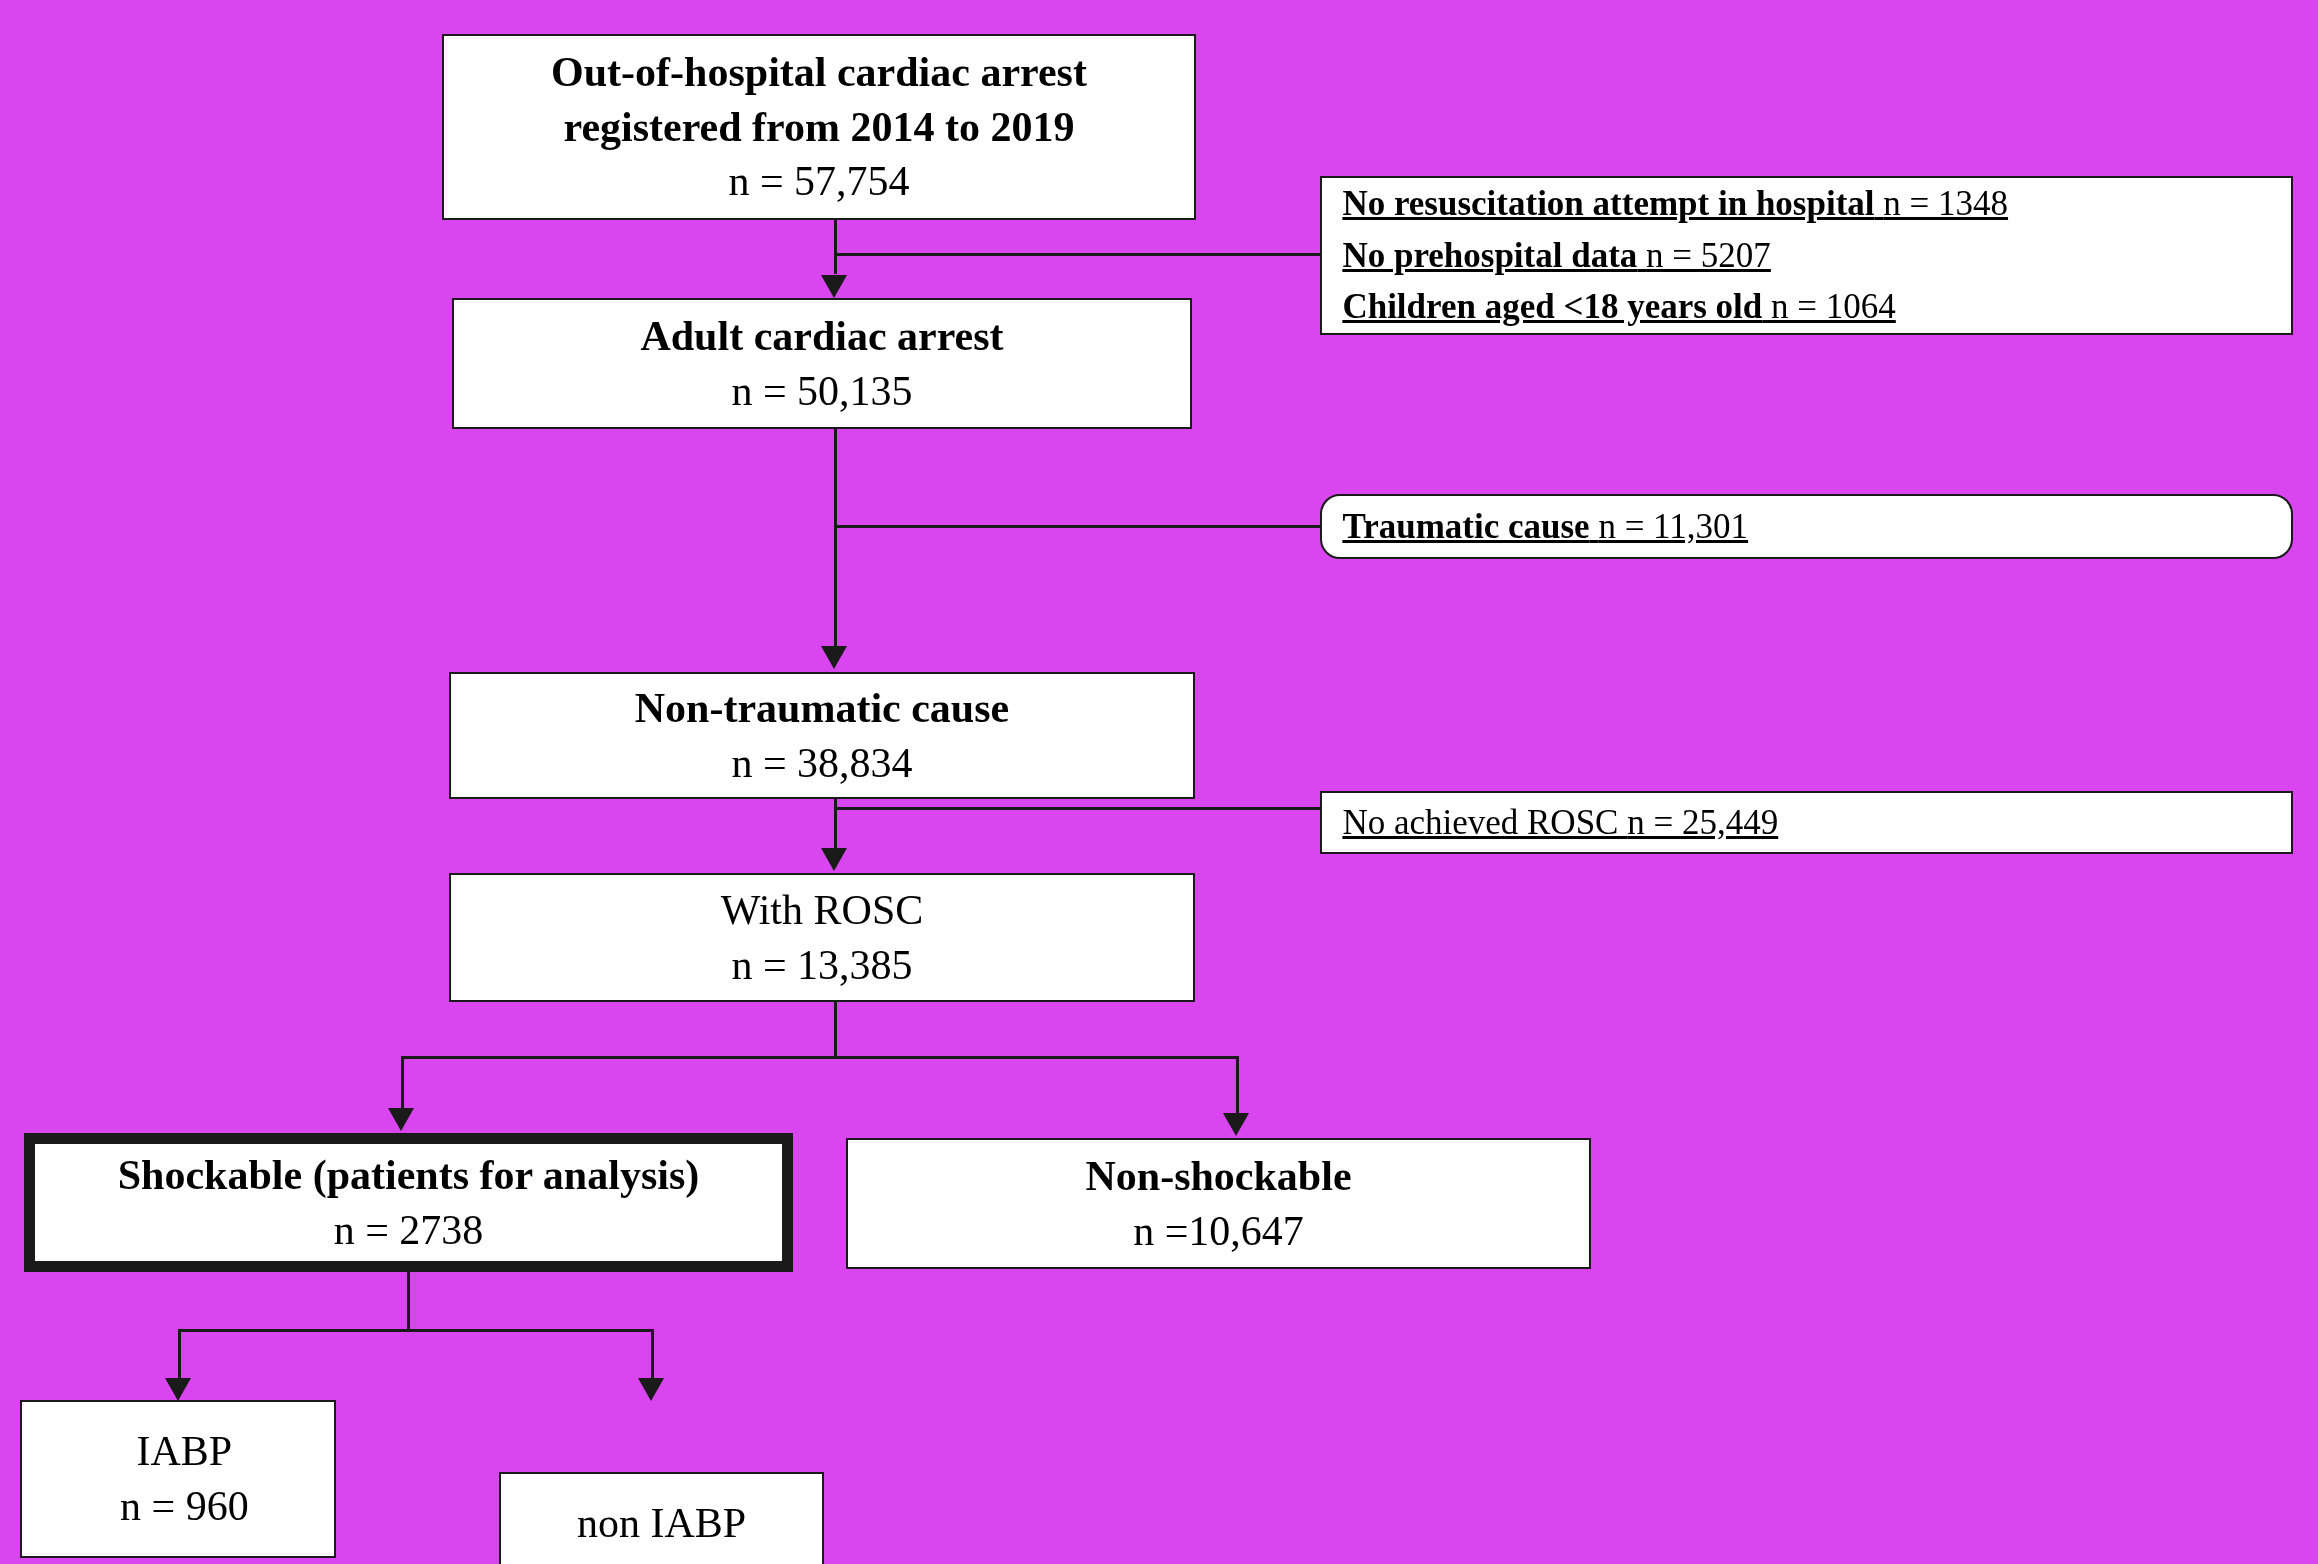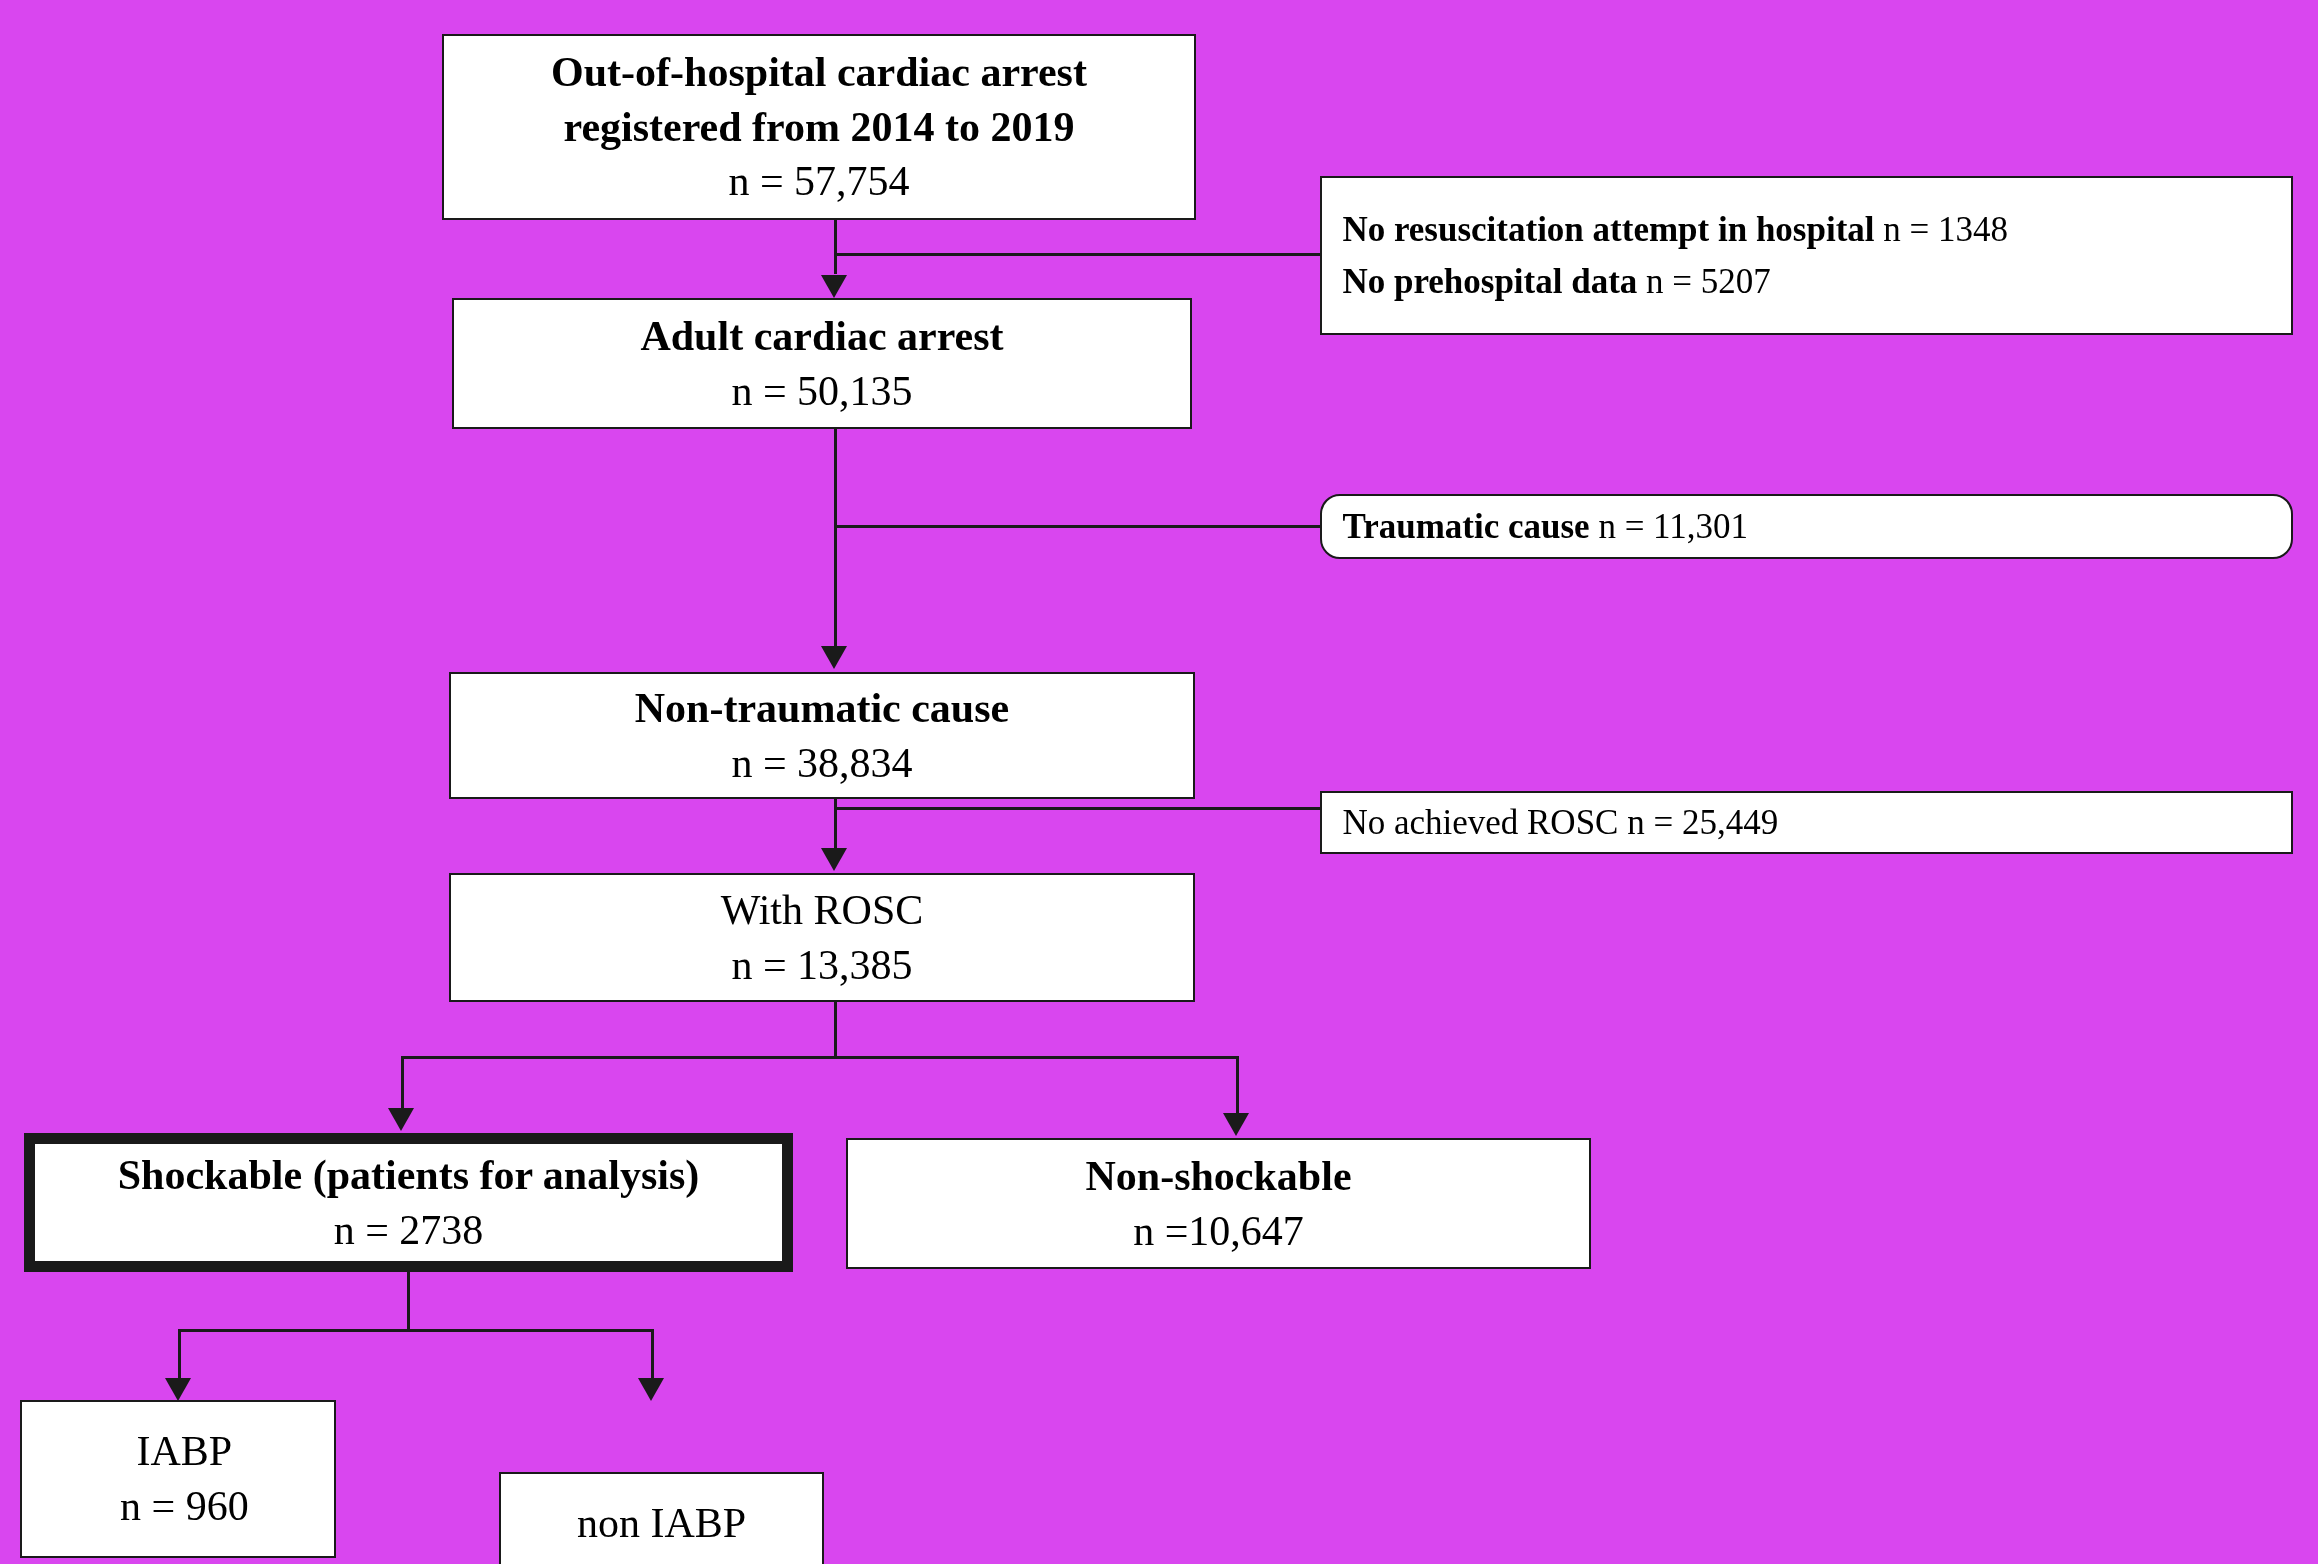--- a/index.html
+++ b/index.html
@@ -35,20 +35,21 @@
 
   .plain-title .ln.title { font-weight: 400 !important; }
 
   .excl-box {
     align-items: flex-start;
     justify-content: center;
     text-align: left;
     padding-left: 20.4px;
     font-size: 35px;
     line-height: 1.48;
+    text-decoration: underline;
   }
   .excl-box .ln { font-weight: 700; }
   .excl-box .ln .num { font-weight: 400; }
   .excl-box.regular .ln { font-weight: 400; }
 
   .thick { border-width: 11px; }
 
   
   .vline, .hline {
     position: absolute;
@@ -87,20 +88,22 @@
   <div class="arrow-down" style="left:821px; top:275px;"></div>
 
   <div class="hline" style="left:834px; top:253px; width:687px;"></div>
   <div class="arrow-right" style="left:1521px; top:241px;"></div>
 
   <div class="box excl-box" style="left:1320px; top:176px; width:973px; height:159px;">
     <span class="ln"><span>No resuscitation attempt in hospital</span>
       <span class="num">n = 1348</span></span>
     <span class="ln"><span>No prehospital data</span>
       <span class="num">n =  5207</span></span>
+    <span class="ln"><span>Children aged &lt;18 years old</span>
+      <span class="num">n = 1064</span></span>
   </div>
 
   <div class="box main-box" style="left:452px; top:298px; width:740px; height:131px;">
     <span class="ln title">Adult cardiac arrest</span>
     <span class="ln count">n = 50,135</span>
   </div>
 
   <div class="vline" style="left:834px; top:429px; height:218px;"></div>
   <div class="arrow-down" style="left:821px; top:646px;"></div>
 

